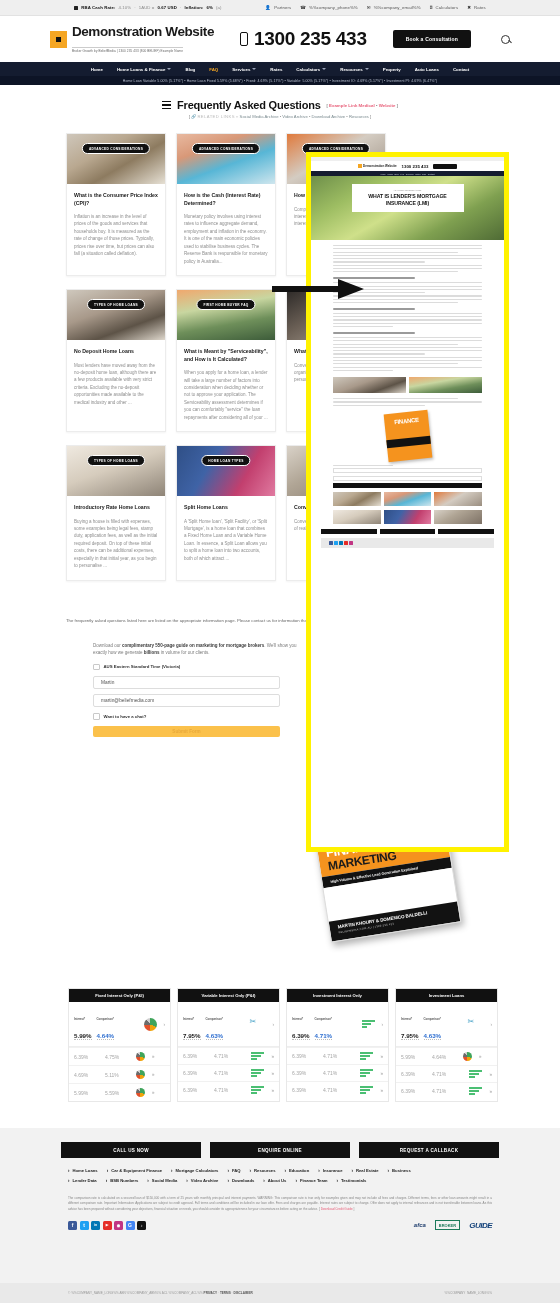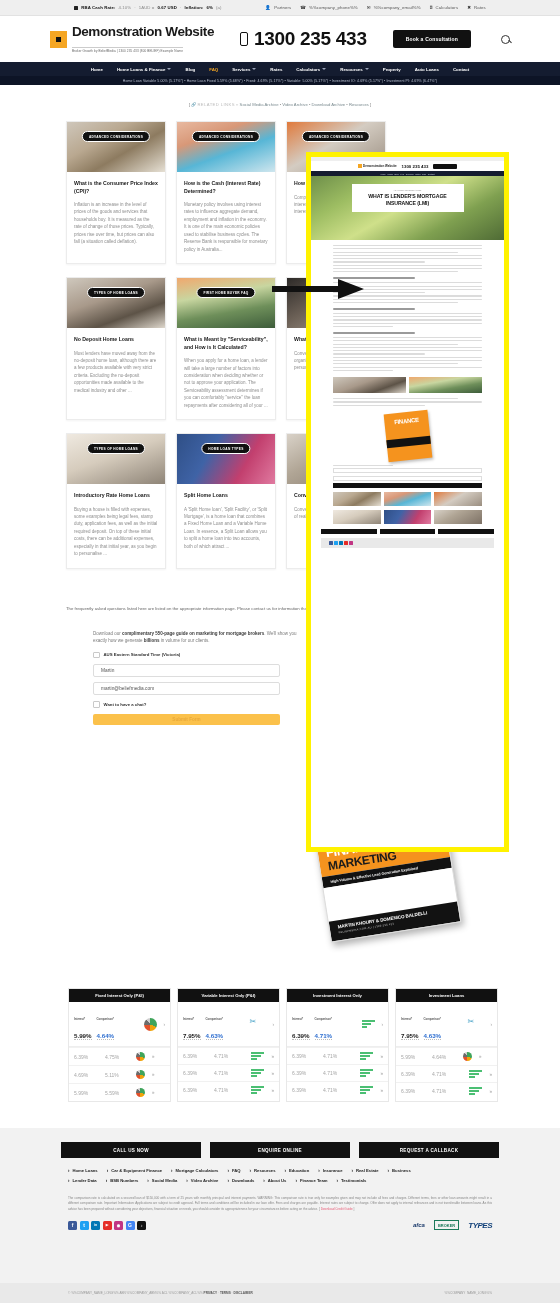--- a/index.html
+++ b/index.html
@@ -329,20 +329,35 @@
     <span class="nav-item">
         <span>Auto Loans</span>
       </span>
     <span class="nav-item">
         <span>Contact</span>
       </span>
   </div>
   <div class="ticker">Home Loan Variable 5.00% (5.17%*) • Home Loan Fixed 5.59% (5.68%*) • Fixed: 4.69% (5.17%*) • Variable: 5.00% (5.17%*) • Investment IO: 4.69% (5.17%*) • Investment PI: 4.69% (6.47%*)</div>
 
   <div class="title-block">
+    <div class="title-row">
+      <span class="burger">
+          <i></i>
+          <i></i>
+          <i></i>
+        </span>
+      <span class="page-title">Frequently Asked Questions</span>
+      <span class="title-links">
+        <span>[</span>
+        <a href="#">Example Link Medical</a>
+        <span>•</span>
+        <a href="#">Website</a>
+        <span>]</span>
+      </span>
+    </div>
     <div class="subline">
       <span>[</span>
       <span>🔗</span>
       <span class="rel">RELATED LINKS</span>
       <span>::</span>
       <a href="#">Social Media Archive</a> •
       <a href="#">Video Archive</a> •
       <a href="#">Download Archive</a> •
       <a href="#">Resources</a>
       <span>]</span>
@@ -734,21 +749,21 @@
       <span class="soc" style="background:#3b5998">f</span>
       <span class="soc" style="background:#1da1f2">t</span>
       <span class="soc" style="background:#0077b5;font-size:3.5px">in</span>
       <span class="soc" style="background:#e52d27;font-size:3.5px">▶</span>
       <span class="soc" style="background:#c13584;font-size:4px">◉</span>
       <span class="soc" style="background:#4285f4">G</span>
       <span class="soc" style="background:#111111;font-size:4px">♪</span>
       <span class="assoc">
         <span class="assoc-afca">afca</span>
         <span class="assoc-broker">BROKER</span>
-        <span class="assoc-fbaa">TYPES</span>
+        <span class="assoc-fbaa">GUIDE</span>
       </span>
     </div>
 
     <div class="copy">
       <span>© %%COMPANY_NAME_LONG%% ABN %%COMPANY_ABN%% ACL %%COMPANY_ACL%%</span>&nbsp;
       <b>PRIVACY</b>&nbsp;·&nbsp;
       <b>TERMS</b>&nbsp;·&nbsp;
       <b>DISCLAIMER</b>
       <span class="r">%%COMPANY_NAME_LONG%%</span>
     </div>

